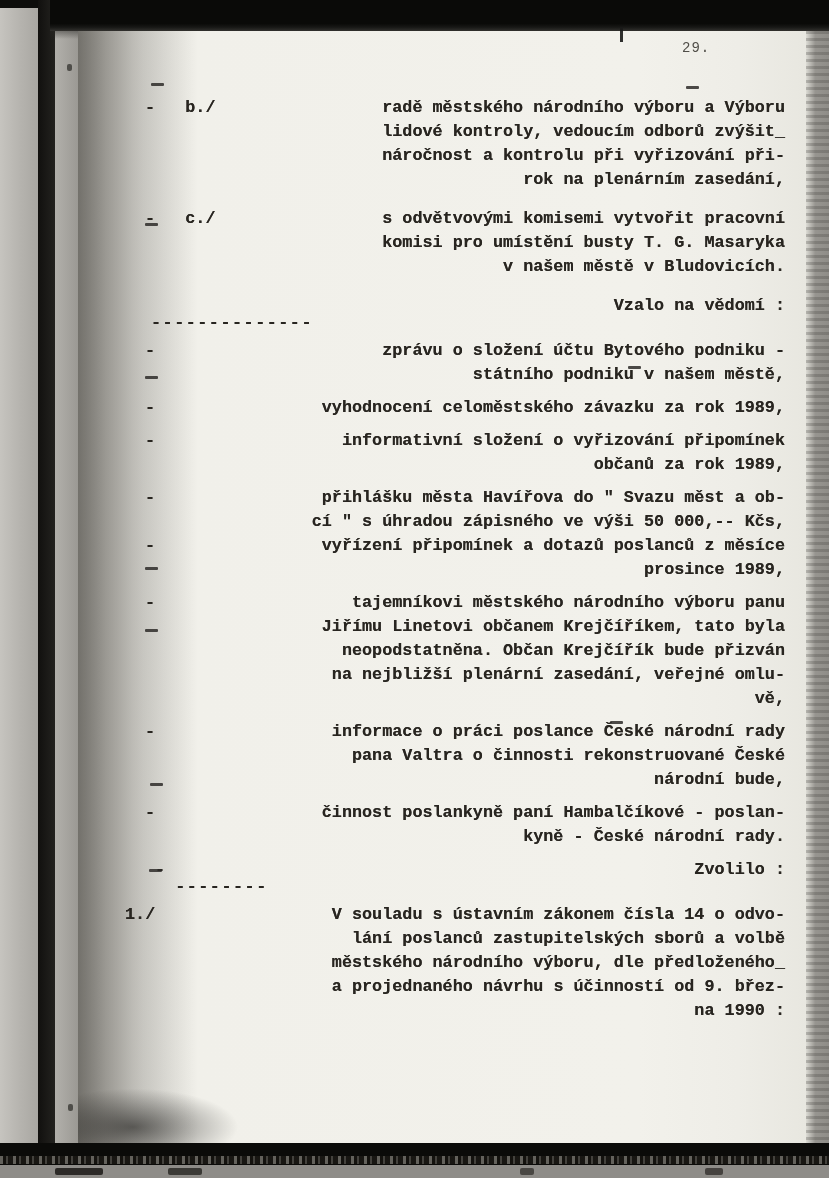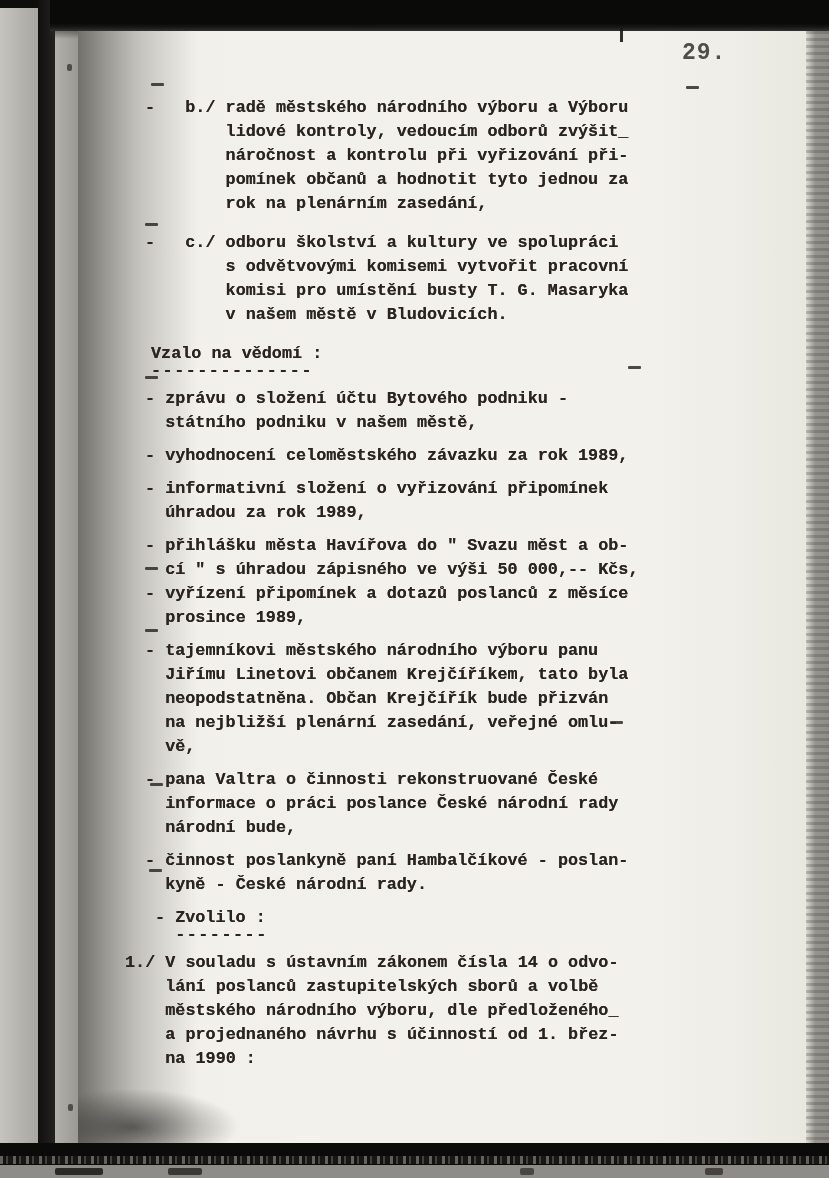--- a/index.html
+++ b/index.html
@@ -25,21 +25,21 @@
     background:linear-gradient(90deg,#b6b4ad 0px,#d6d4cd 28px,#e9e8e2 65px,#f1f0ea 115px,#f2f1eb 560px,#eeede7 660px,#e8e7e0 728px);}
   .gutter{position:absolute;left:0;top:0;width:120px;height:100%;
     background:linear-gradient(90deg,rgba(48,46,42,.50),rgba(48,46,42,.22) 45%,rgba(48,46,42,0));}
   .gutter-blob{position:absolute;left:0;bottom:0;width:220px;height:130px;
     background:radial-gradient(ellipse 150px 55px at 55px 112px,rgba(22,21,19,.6),rgba(22,21,19,0) 70%);}
   .right-edge{position:absolute;right:0;top:0;width:23px;height:100%;
     background:
       repeating-linear-gradient(180deg,rgba(60,58,54,.25) 0 3px,rgba(60,58,54,0) 3px 7px),
       linear-gradient(90deg,rgba(0,0,0,.05),#979590 40%,#8f8d88);}
   .page-number{position:absolute;left:604px;top:9px;color:#504e48;
-    font-size:23px;letter-spacing:1px;font-weight:700;}
+    font-size:14px;letter-spacing:1px;font-weight:400;}
   
   .bottom-bar{position:absolute;left:0;top:1143px;width:829px;height:22px;background:#0b0b09;}
   .speckle{position:absolute;left:0;bottom:1px;width:829px;height:8px;opacity:.9;
     background:repeating-linear-gradient(90deg,#6d6b65 0 3px,#15130f 3px 6px,#4a4843 6px 8px,#1a1814 8px 13px);}
   .below-band{position:absolute;left:0;top:1165px;width:829px;height:13px;background:#8e8c88;}
   .below-speck{position:absolute;top:1168px;height:7px;background:#2c2a27;border-radius:2px;}
   .bs1{left:55px;width:48px;}
   .bs2{left:168px;width:34px;opacity:.85;}
   .bs3{left:520px;width:14px;opacity:.7;}
   .bs4{left:705px;width:18px;opacity:.75;}
@@ -48,21 +48,21 @@
     color:#282520;font-size:16.8px;line-height:24px;font-weight:700;
     text-shadow:0 0 .6px rgba(40,37,32,.75);}
   .block{display:flex;margin:0 0 9px 0;}
   .block.labeled{margin-bottom:15px;}
   .block.h1{margin:6px 0 7px 6px;}
   .block.h2{margin:6px 0 7px 10px;}
   .block.numbered{margin-left:-20px;margin-top:4px;margin-bottom:0;}
   .block.tight{margin-top:-9px;}
   .prefix{white-space:pre;flex:0 0 auto;}
   .lines{flex:1 1 auto;}
-  .tline,.hline{white-space:pre;height:24px;}
+  .tline,.hline{white-space:pre;height:24px;text-align:right;}
   .rule{white-space:pre;height:14px;line-height:10px;letter-spacing:1.5px;font-weight:700;}
   
   .mark{position:absolute;}
   .mark.dash{width:13px;height:3px;background:#2e2c29;border-radius:1px;opacity:.85;}
   .mark.tick{width:3px;height:15px;background:#1a1918;opacity:.9;}
   .mark.speck{width:5px;height:7px;background:#3a3835;border-radius:2px;opacity:.8;}
 </style>
 </head>
 <body>
 
@@ -81,28 +81,26 @@
     <div class="page-number">29.</div>
   </div>
 
   <div class="content" id="content">
       <div class="block labeled">
         <span class="prefix">-   b./ </span>
         <div class="lines">
           <div class="tline">radě městského národního výboru a Výboru</div>
           <div class="tline">lidové kontroly, vedoucím odborů zvýšit_</div>
           <div class="tline">náročnost a kontrolu při vyřizování při-</div>
-          <div class="tline">pomínek občanů a hodnotit tyto jednou za</div>
           <div class="tline">rok na plenárním zasedání,</div>
         </div>
       </div>
       <div class="block labeled">
         <span class="prefix">-   c./ </span>
         <div class="lines">
-          <div class="tline">odboru školství a kultury ve spolupráci</div>
           <div class="tline">s odvětvovými komisemi vytvořit pracovní</div>
           <div class="tline">komisi pro umístění busty T. G. Masaryka</div>
           <div class="tline">v našem městě v Bludovicích.</div>
         </div>
       </div>
       <div class="block heading h1">
         <span class="prefix"></span>
         <div class="lines">
           <div class="hline">Vzalo na vědomí :</div>
           <div class="rule">--------------</div>
@@ -118,21 +116,21 @@
       <div class="block bullet">
         <span class="prefix">- </span>
         <div class="lines">
           <div class="tline">vyhodnocení celoměstského závazku za rok 1989,</div>
         </div>
       </div>
       <div class="block bullet">
         <span class="prefix">- </span>
         <div class="lines">
           <div class="tline">informativní složení o vyřizování připomínek</div>
-          <div class="tline">úhradou za rok 1989,</div>
+          <div class="tline">občanů za rok 1989,</div>
         </div>
       </div>
       <div class="block bullet">
         <span class="prefix">- </span>
         <div class="lines">
           <div class="tline">přihlášku města Havířova do " Svazu měst a ob-</div>
           <div class="tline">cí " s úhradou zápisného ve výši 50 000,-- Kčs,</div>
         </div>
       </div>
       <div class="block bullet tight">
@@ -148,22 +146,22 @@
           <div class="tline">tajemníkovi městského národního výboru panu</div>
           <div class="tline">Jiřímu Linetovi občanem Krejčíříkem, tato byla</div>
           <div class="tline">neopodstatněna. Občan Krejčířík bude přizván</div>
           <div class="tline">na nejbližší plenární zasedání, veřejné omlu-</div>
           <div class="tline">vě,</div>
         </div>
       </div>
       <div class="block bullet">
         <span class="prefix">- </span>
         <div class="lines">
+          <div class="tline">informace o práci poslance České národní rady</div>
           <div class="tline">pana Valtra o činnosti rekonstruované České</div>
-          <div class="tline">informace o práci poslance České národní rady</div>
           <div class="tline">národní bude,</div>
         </div>
       </div>
       <div class="block bullet">
         <span class="prefix">- </span>
         <div class="lines">
           <div class="tline">činnost poslankyně paní Hambalčíkové - poslan-</div>
           <div class="tline">kyně - České národní rady.</div>
         </div>
       </div>
@@ -173,21 +171,21 @@
           <div class="hline">Zvolilo :</div>
           <div class="rule">--------</div>
         </div>
       </div>
       <div class="block numbered">
         <span class="prefix">1./ </span>
         <div class="lines">
           <div class="tline">V souladu s ústavním zákonem čísla 14 o odvo-</div>
           <div class="tline">lání poslanců zastupitelských sborů a volbě</div>
           <div class="tline">městského národního výboru, dle předloženého_</div>
-          <div class="tline">a projednaného návrhu s účinností od 1. břez-</div>
+          <div class="tline">a projednaného návrhu s účinností od 9. břez-</div>
           <div class="tline">na 1990 :</div>
         </div>
       </div>
     </div>
   <div id="marks">
       <div class="mark tick" style="left: 620px; top: 27px;"></div>
       <div class="mark dash" style="left: 151px; top: 83px;"></div>
       <div class="mark dash" style="left: 686px; top: 86px;"></div>
       <div class="mark dash" style="left: 145px; top: 223px;"></div>
       <div class="mark dash" style="left: 628px; top: 366px;"></div>

